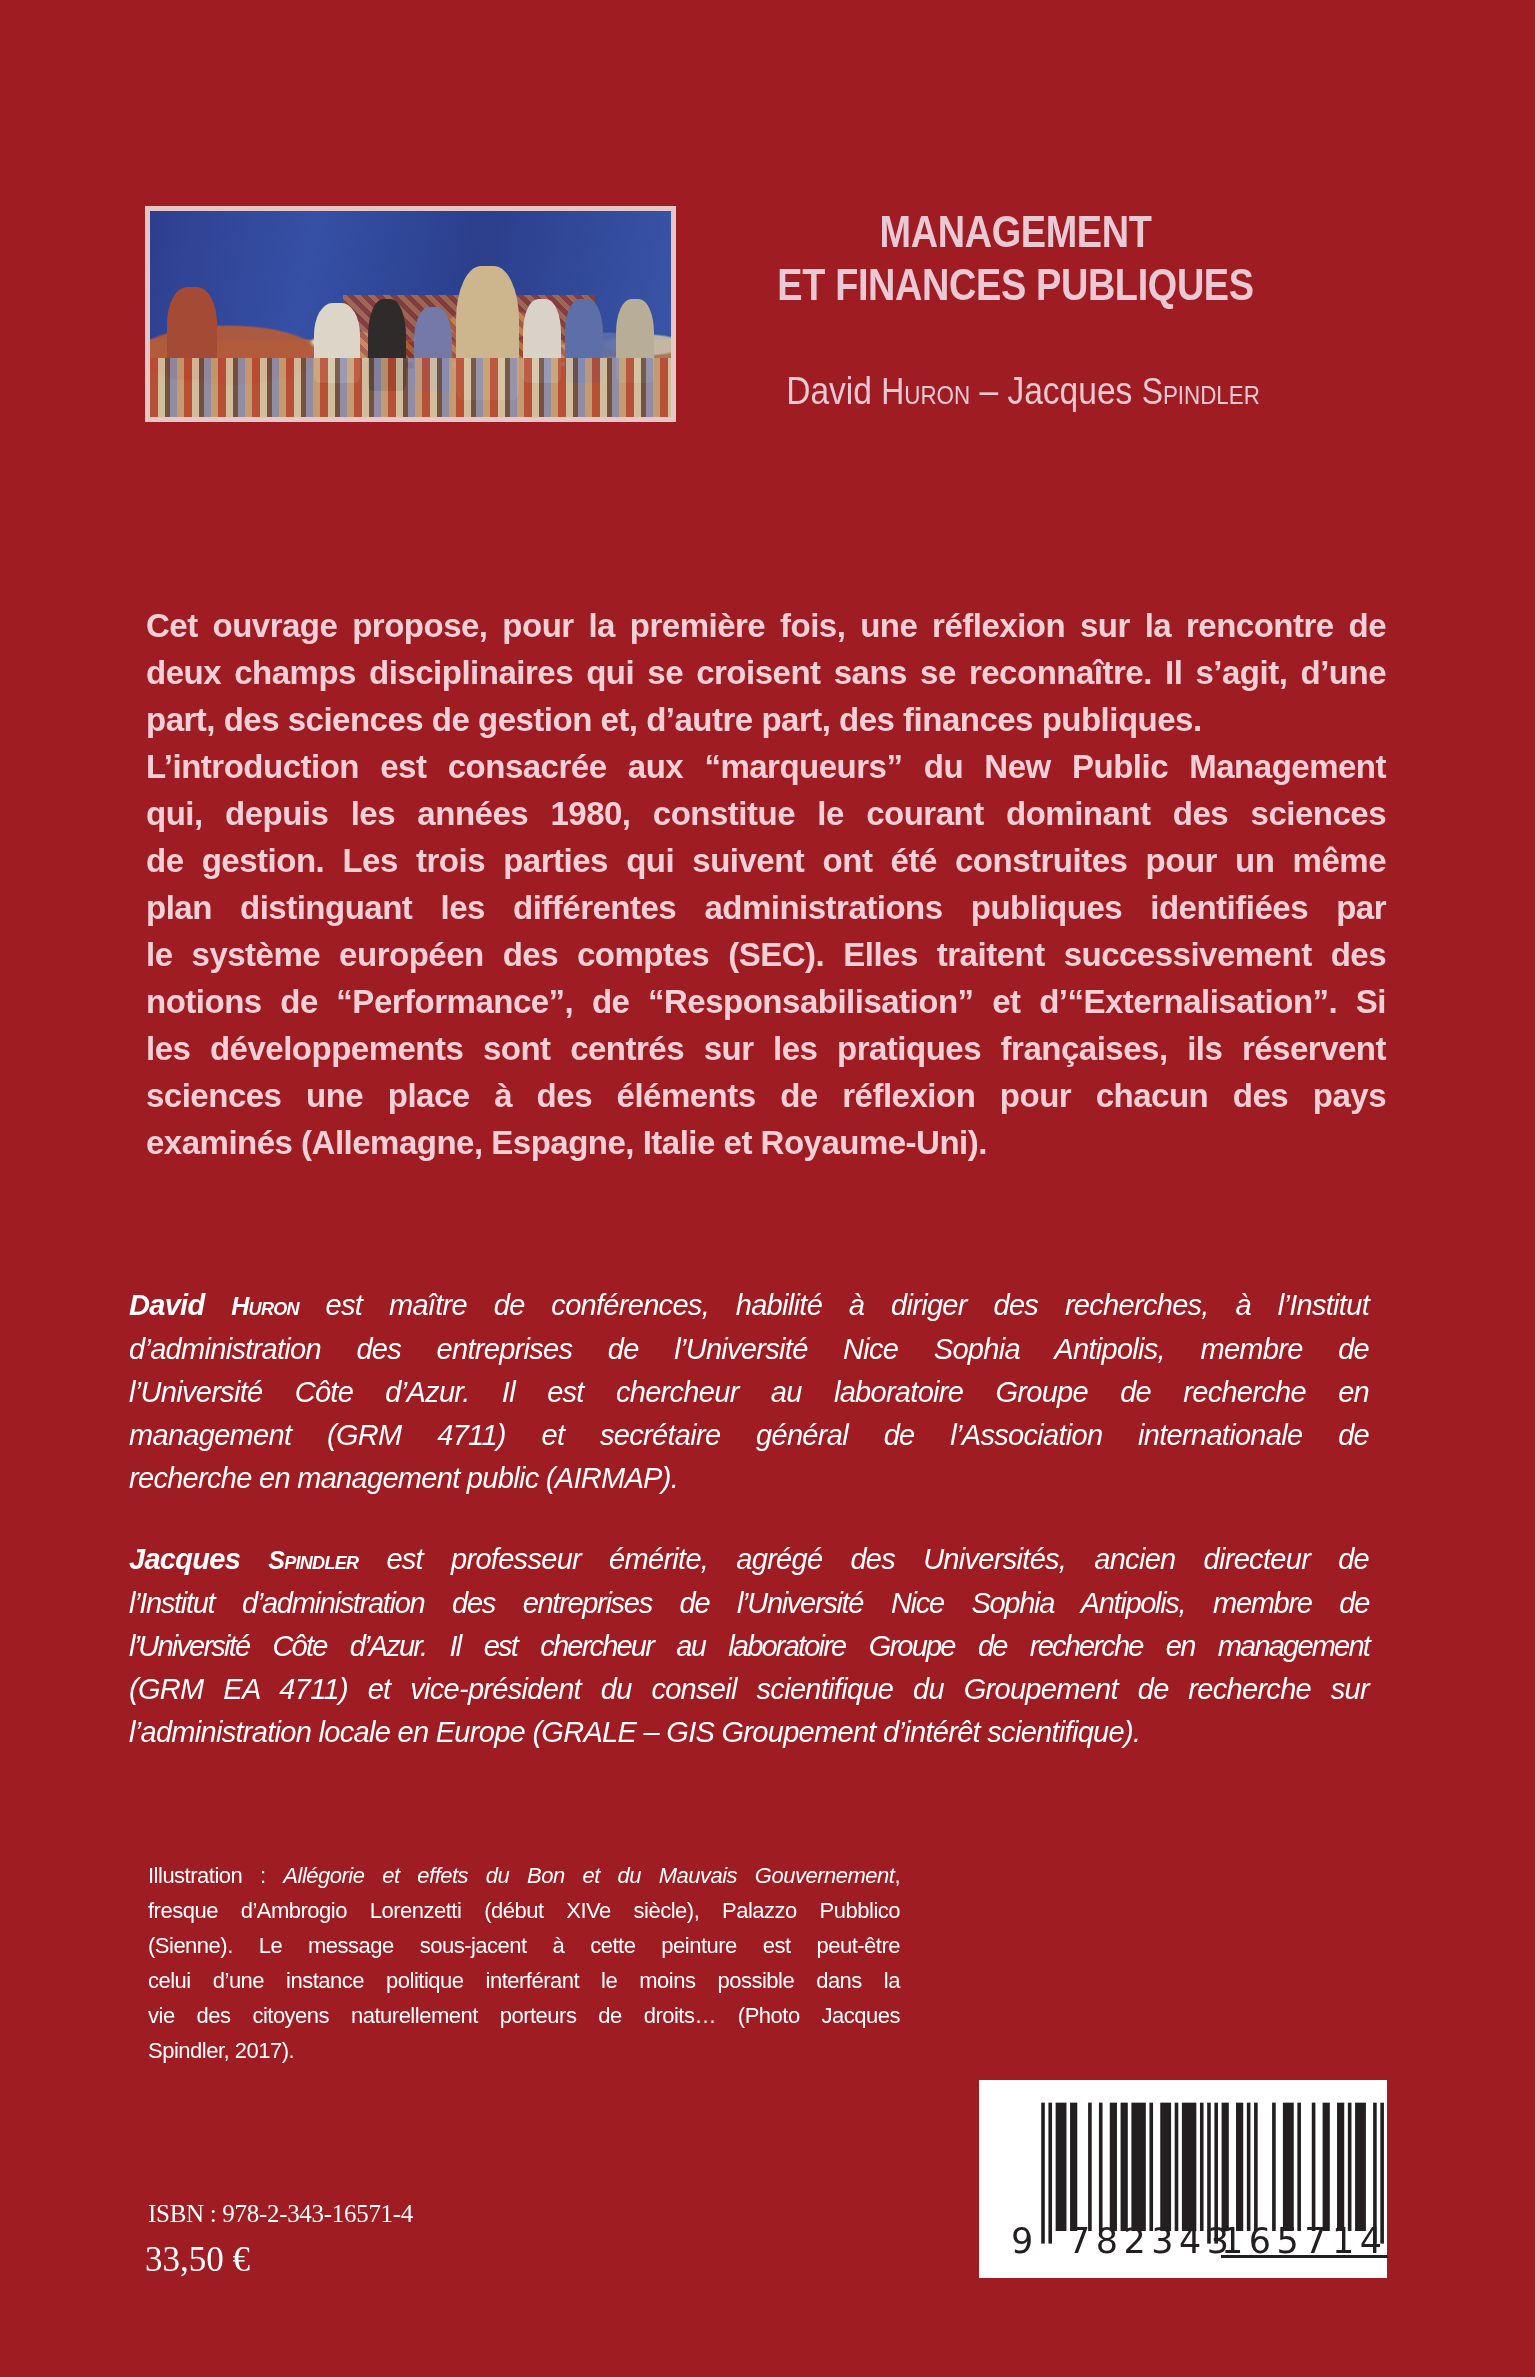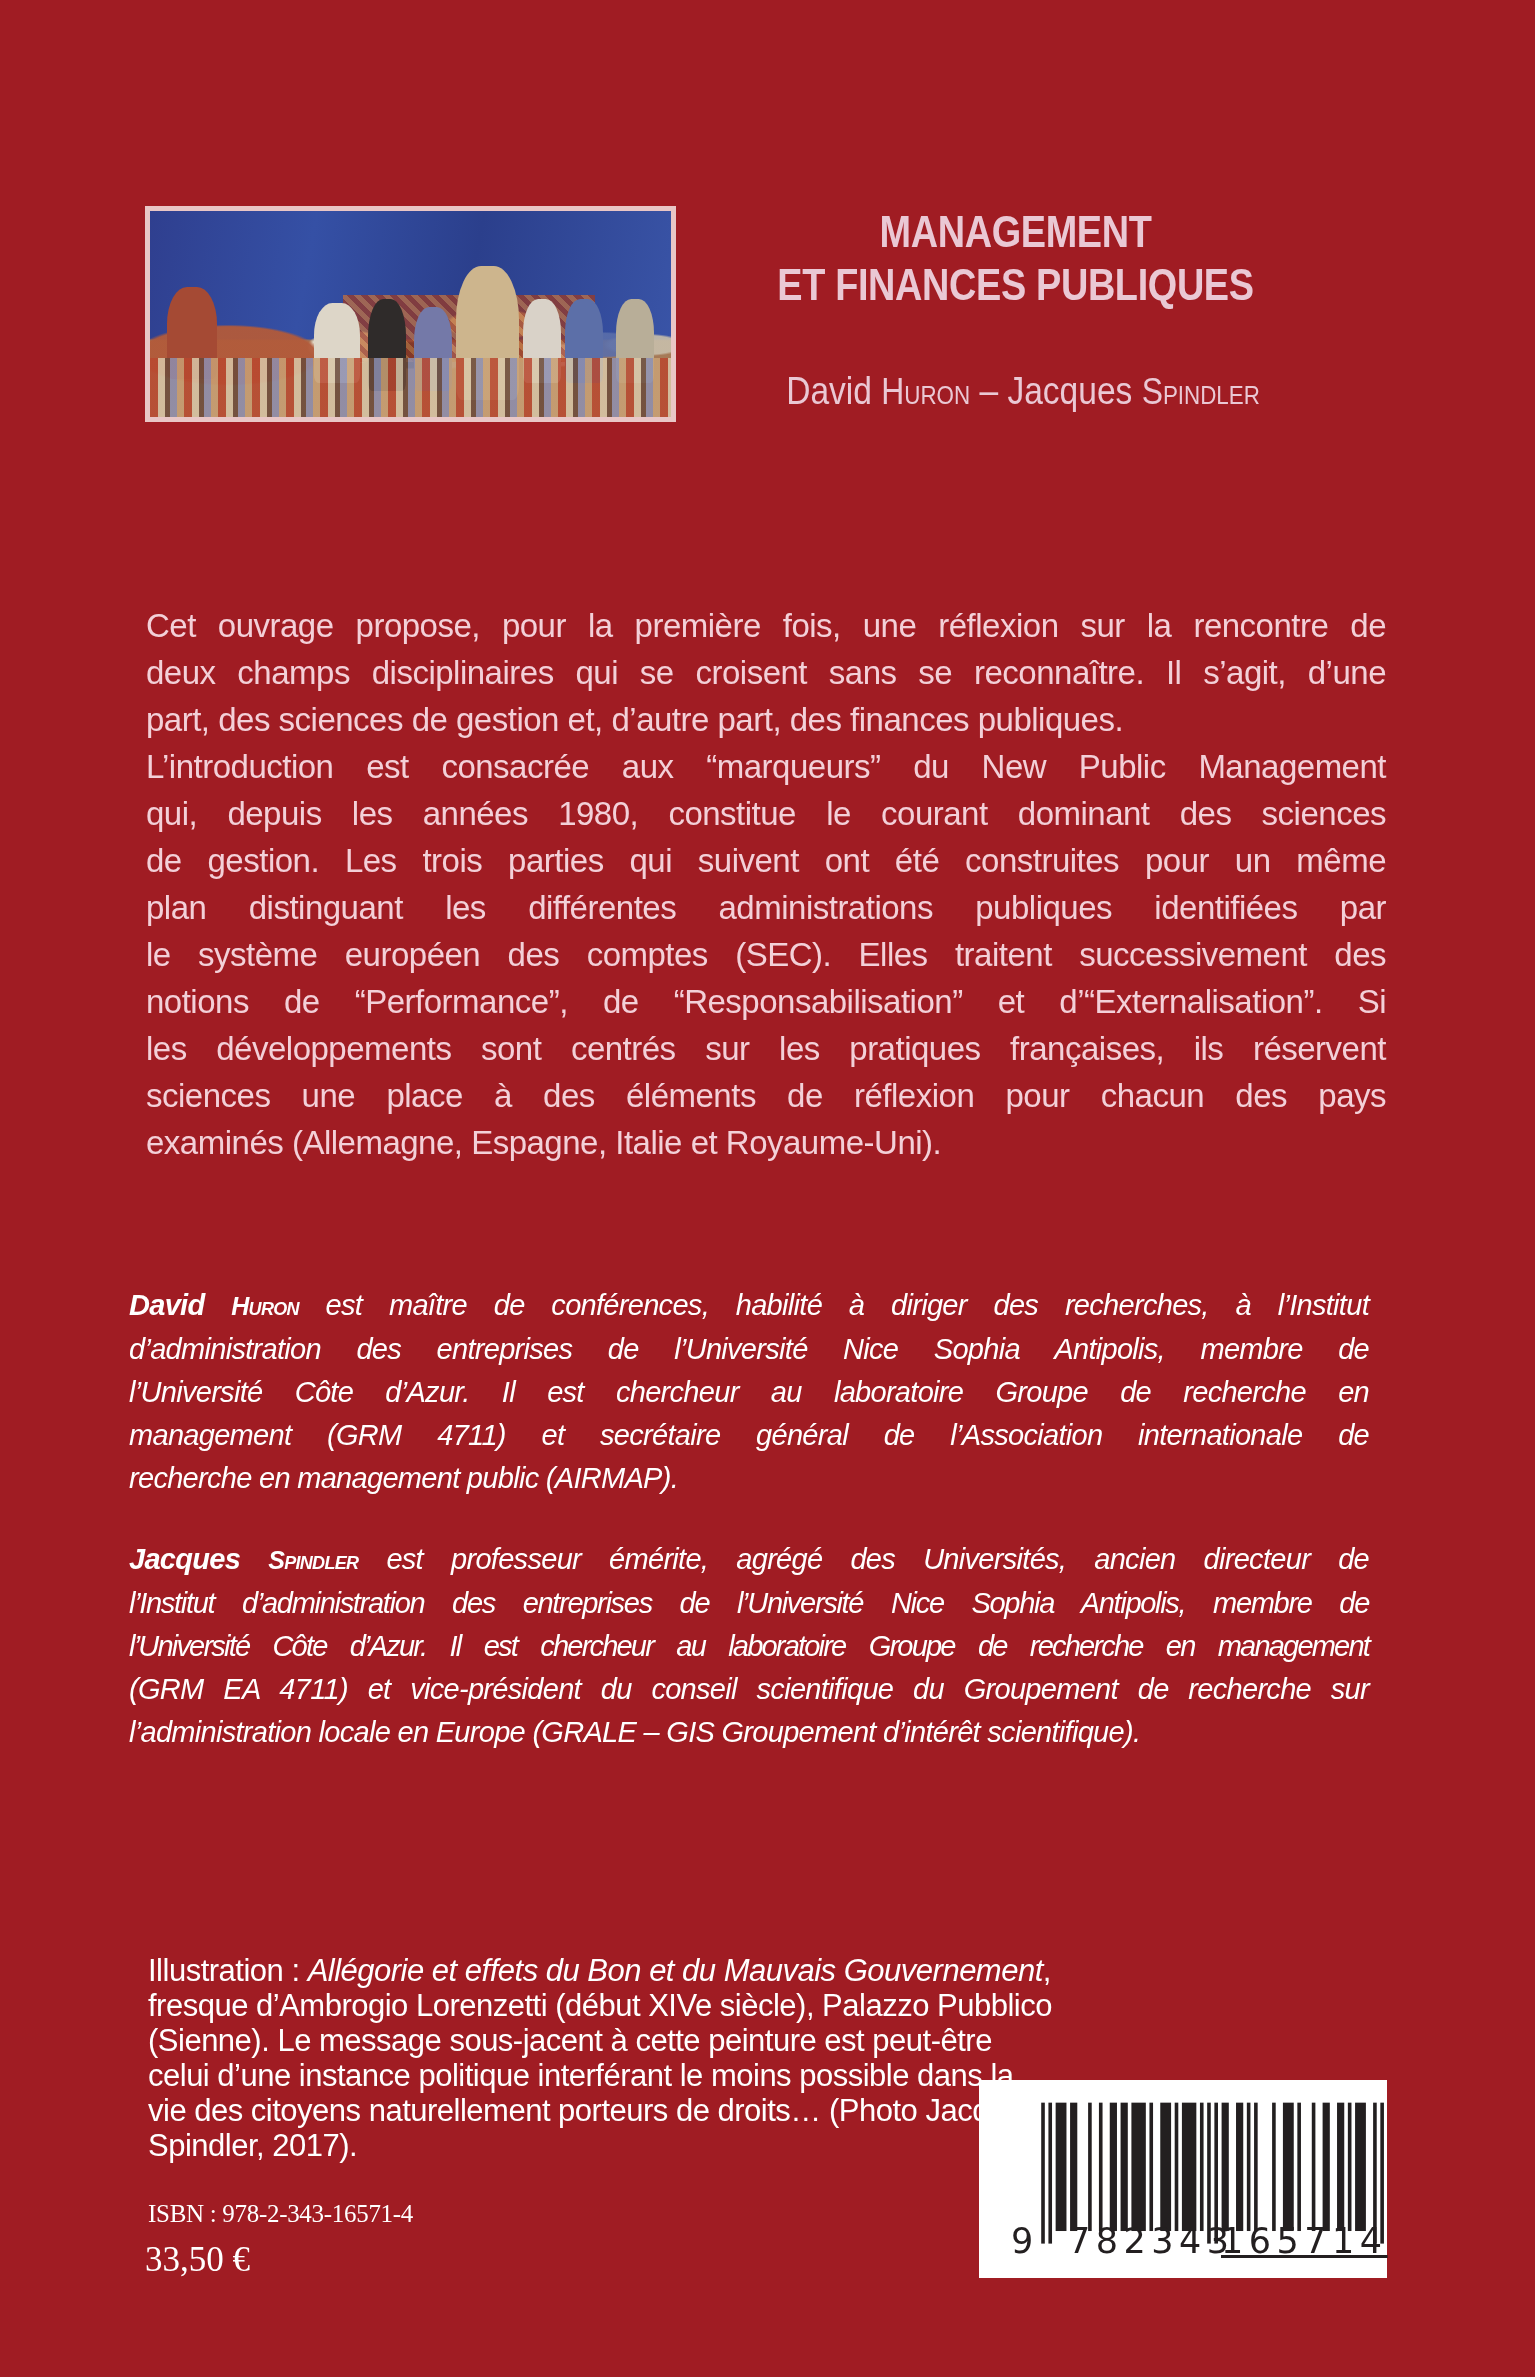--- a/index.html
+++ b/index.html
@@ -73,20 +73,21 @@
 
   
   #description {
     left: 146px; width: 1240px; top: 602px;
     color: #f3d0d8;
     font-size: 33px;
     line-height: 47px;
     text-align: justify;
     letter-spacing: -0.5px;
     word-spacing: 0px;
+    font-weight: bold;
   }
   #description span.line { display: block; text-align-last: justify; white-space: nowrap; }
   #description span.line.last { text-align-last: left; }
 
   
   .bio {
     left: 129px; width: 1240px;
     color: #ffffff;
     font-style: italic;
     font-size: 29px;
@@ -96,23 +97,23 @@
   }
   #bio-huron { top: 1284px; }
   #bio-spindler { top: 1538px; }
   .bio .line { display: block; text-align-last: justify; white-space: nowrap; }
   .bio .line.last { text-align-last: left; }
   .bio .name { font-weight: bold; }
   .bio .name .sc { font-size: 25px; }
 
   
   #caption {
-    left: 148px; width: 752px; top: 1953px;
-    color: #ffffff;
-    font-size: 31px;
+    left: 148px; width: 752px; top: 1858px;
+    color: #ffffff;
+    font-size: 22px;
     line-height: 35px;
     letter-spacing: -0.5px;
   }
   #caption .line { display: block; white-space: nowrap; text-align-last: justify; }
   #caption .line.last, #caption .line.nojust { text-align-last: left; }
   #caption em { font-style: italic; }
 
   #isbn {
     left: 148px; top: 2200px;
     color: #ffffff;

